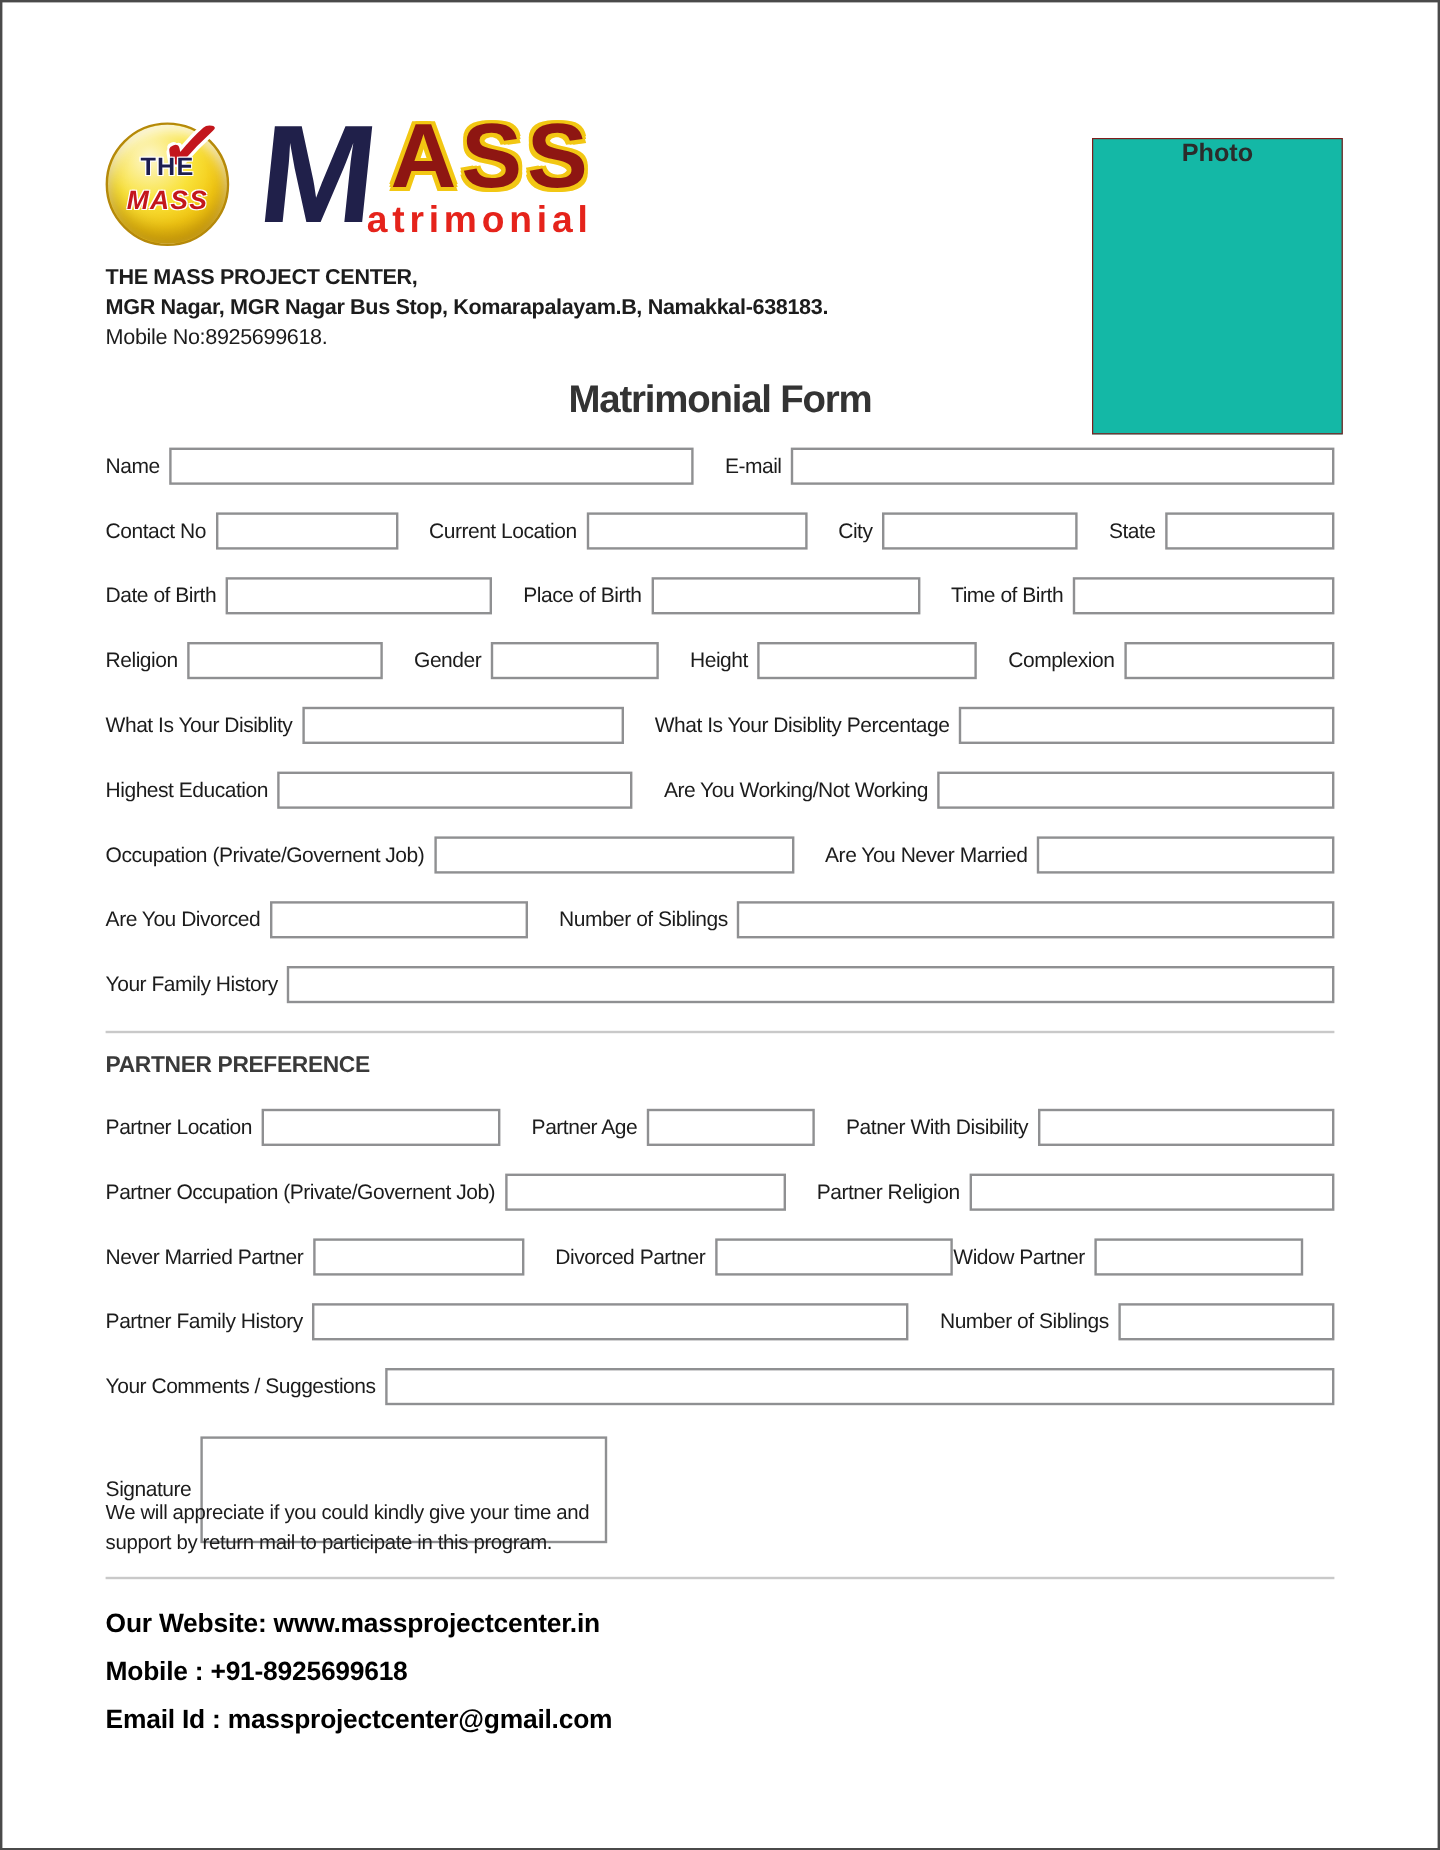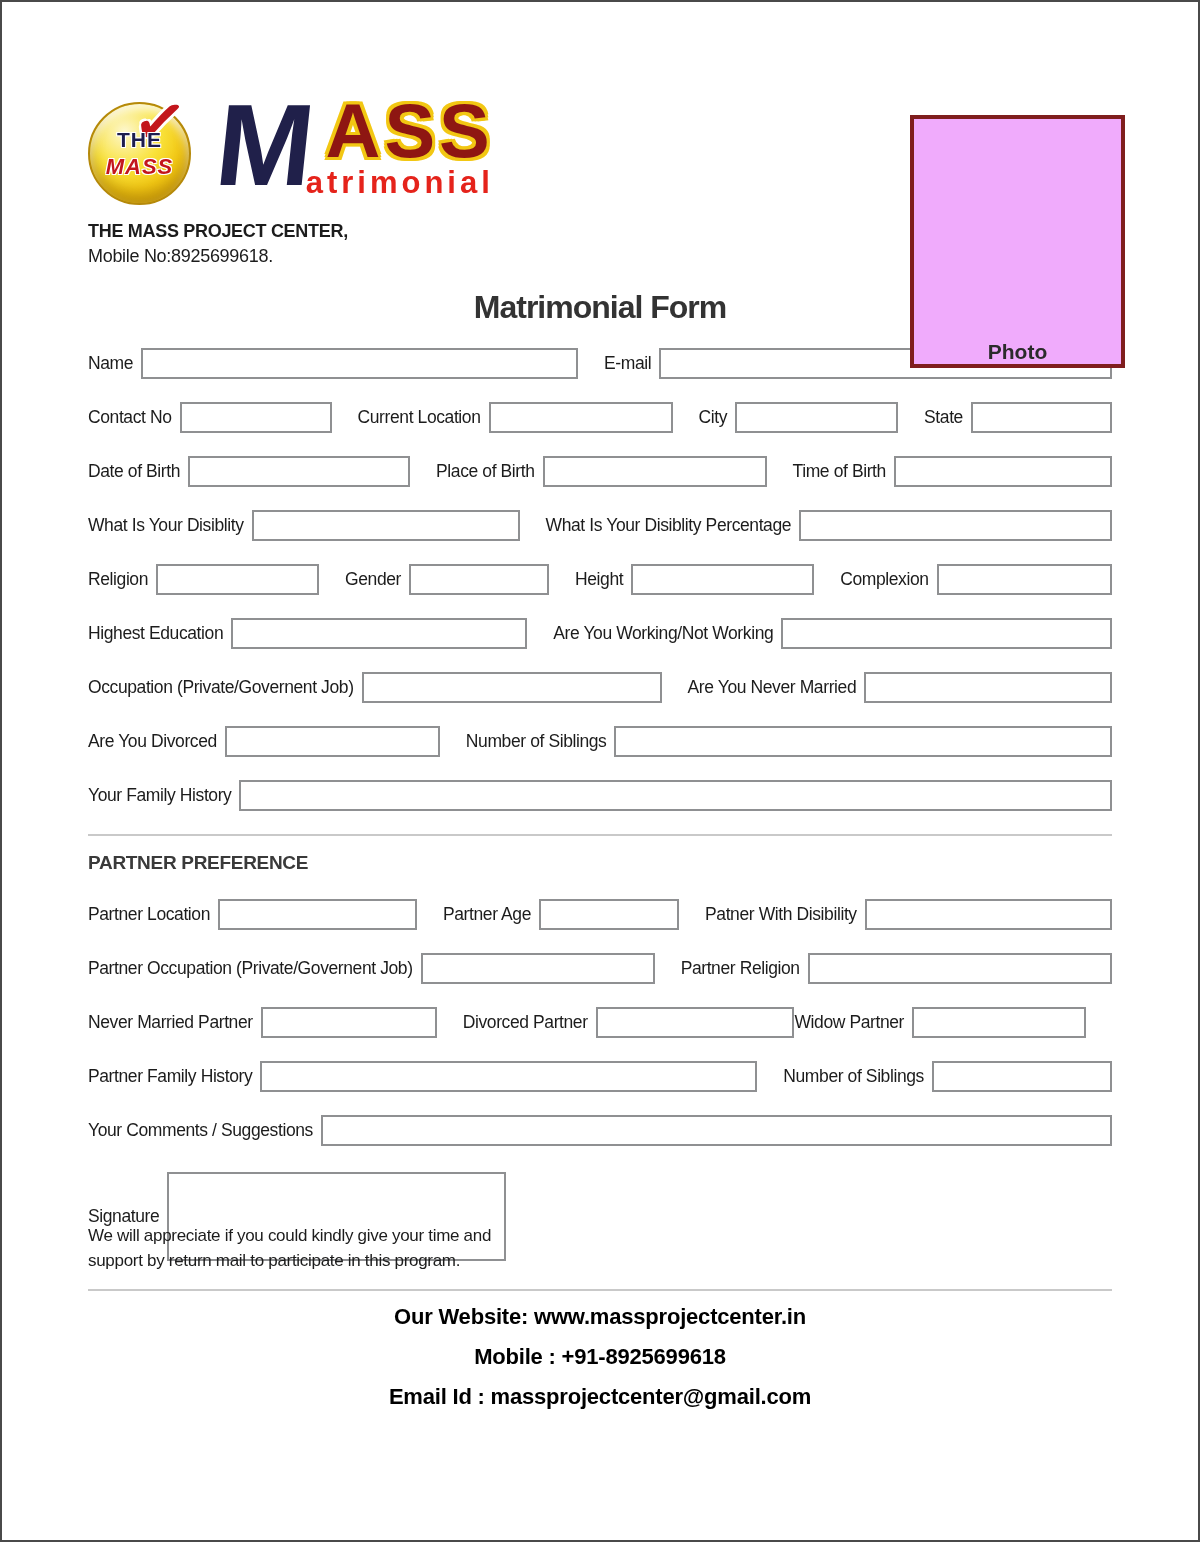--- a/index.html
+++ b/index.html
@@ -49,22 +49,22 @@
   .wm-ass{
     font-size:76px;font-weight:bold;color:#8e1612;line-height:.88;letter-spacing:4px;
     text-shadow:-3px -3px 0 #f2c713,3px -3px 0 #f2c713,-3px 3px 0 #f2c713,3px 3px 0 #f2c713,
                  0 -3px 0 #f2c713,0 3px 0 #f2c713,-3px 0 0 #f2c713,3px 0 0 #f2c713;
   }
   .wm-tail{
     font-size:31px;font-weight:bold;color:#e5231b;letter-spacing:4px;margin-top:0px;align-self:flex-end;
   }
   .photo-box{
     position:absolute;top:113px;left:908px;width:207px;height:245px;
-    border:4px solid #7f1d1d;background:#f0abfc;
-    display:flex;align-items:flex-end;justify-content:center;
+    border:1px solid #7f1d1d;background:#14b8a6;
+    display:flex;align-items:flex-start;justify-content:center;
   }
   .photo-box span{font-weight:bold;font-size:21px;color:#2b2b2b;}
   .address{margin-top:14px;line-height:25px;font-size:18px;letter-spacing:-0.3px;}
   .address .b{font-weight:bold;}
   
   .form-area{margin:0 86px;}
   .form-title{
     text-align:center;font-weight:bold;font-size:32px;color:#333;margin-top:20px;margin-bottom:22px;
     letter-spacing:-1px;
   }
@@ -79,21 +79,21 @@
   .ffield.grow .finput{flex:1;width:auto;min-width:40px;}
   .divider{border:none;border-top:2px solid #c9c9c9;margin:2px 0 16px 0;}
   .section-heading{font-weight:bold;font-size:19px;color:#3a3a3a;letter-spacing:-0.3px;margin:0 0 25px 0;}
   
   .signature-row{display:flex;justify-content:flex-start;align-items:center;margin-top:26px;}
   .signature-label{font-size:17.5px;margin-right:8px;letter-spacing:-0.4px;}
   .signature-box{width:335px;height:85px;border:2px solid #8f9092;background:#fff;}
   .appreciate{margin-top:-38px;font-size:17px;line-height:25px;letter-spacing:-0.3px;max-width:560px;}
   .note{margin-top:30px;font-size:17px;line-height:26px;letter-spacing:-0.3px;color:#1c1c1c;}
   .footer-divider{border:none;border-top:2px solid #c9c9c9;margin:16px 0 0 0;}
-  .footer{text-align:center;margin-top:13px;}
+  .footer{margin-top:24px;}
   .footer div{font-weight:bold;font-size:22px;color:#000;margin-bottom:14px;letter-spacing:-0.2px;}
 </style>
 </head>
 <body>
 
 <div class="page">
 
   <div class="header">
     <div class="logo-row">
       <div class="badge">
@@ -109,20 +109,21 @@
         </span>
       </div>
     </div>
 
     <div class="photo-box">
       <span>Photo</span>
     </div>
 
     <div class="address">
       <div class="b">THE MASS PROJECT CENTER,</div>
+      <div class="b">MGR Nagar, MGR Nagar Bus Stop, Komarapalayam.B, Namakkal-638183.</div>
       <div>Mobile No:8925699618.</div>
     </div>
   </div>
 
   <div class="form-area">
     <div class="form-title">Matrimonial Form</div>
 
     <div id="main-rows">
         <div class="frow">
           <div class="ffield">
@@ -161,43 +162,43 @@
             <span class="flabel">Place of Birth</span>
             <input type="text" class="finput" style="width: 224px;">
           </div>
           <div class="ffield grow">
             <span class="flabel">Time of Birth</span>
             <input type="text" class="finput" style="">
           </div>
         </div>
         <div class="frow">
           <div class="ffield">
+            <span class="flabel">Religion</span>
+            <input type="text" class="finput" style="width: 163px;">
+          </div>
+          <div class="ffield">
+            <span class="flabel">Gender</span>
+            <input type="text" class="finput" style="width: 140px;">
+          </div>
+          <div class="ffield">
+            <span class="flabel">Height</span>
+            <input type="text" class="finput" style="width: 183px;">
+          </div>
+          <div class="ffield grow">
+            <span class="flabel">Complexion</span>
+            <input type="text" class="finput" style="">
+          </div>
+        </div>
+        <div class="frow">
+          <div class="ffield">
             <span class="flabel">What Is Your Disiblity</span>
             <input type="text" class="finput" style="width: 268px;">
           </div>
           <div class="ffield grow">
             <span class="flabel">What Is Your Disiblity Percentage</span>
-            <input type="text" class="finput" style="">
-          </div>
-        </div>
-        <div class="frow">
-          <div class="ffield">
-            <span class="flabel">Religion</span>
-            <input type="text" class="finput" style="width: 163px;">
-          </div>
-          <div class="ffield">
-            <span class="flabel">Gender</span>
-            <input type="text" class="finput" style="width: 140px;">
-          </div>
-          <div class="ffield">
-            <span class="flabel">Height</span>
-            <input type="text" class="finput" style="width: 183px;">
-          </div>
-          <div class="ffield grow">
-            <span class="flabel">Complexion</span>
             <input type="text" class="finput" style="">
           </div>
         </div>
         <div class="frow">
           <div class="ffield">
             <span class="flabel">Highest Education</span>
             <input type="text" class="finput" style="width: 296px;">
           </div>
           <div class="ffield grow">
             <span class="flabel">Are You Working/Not Working</span>

